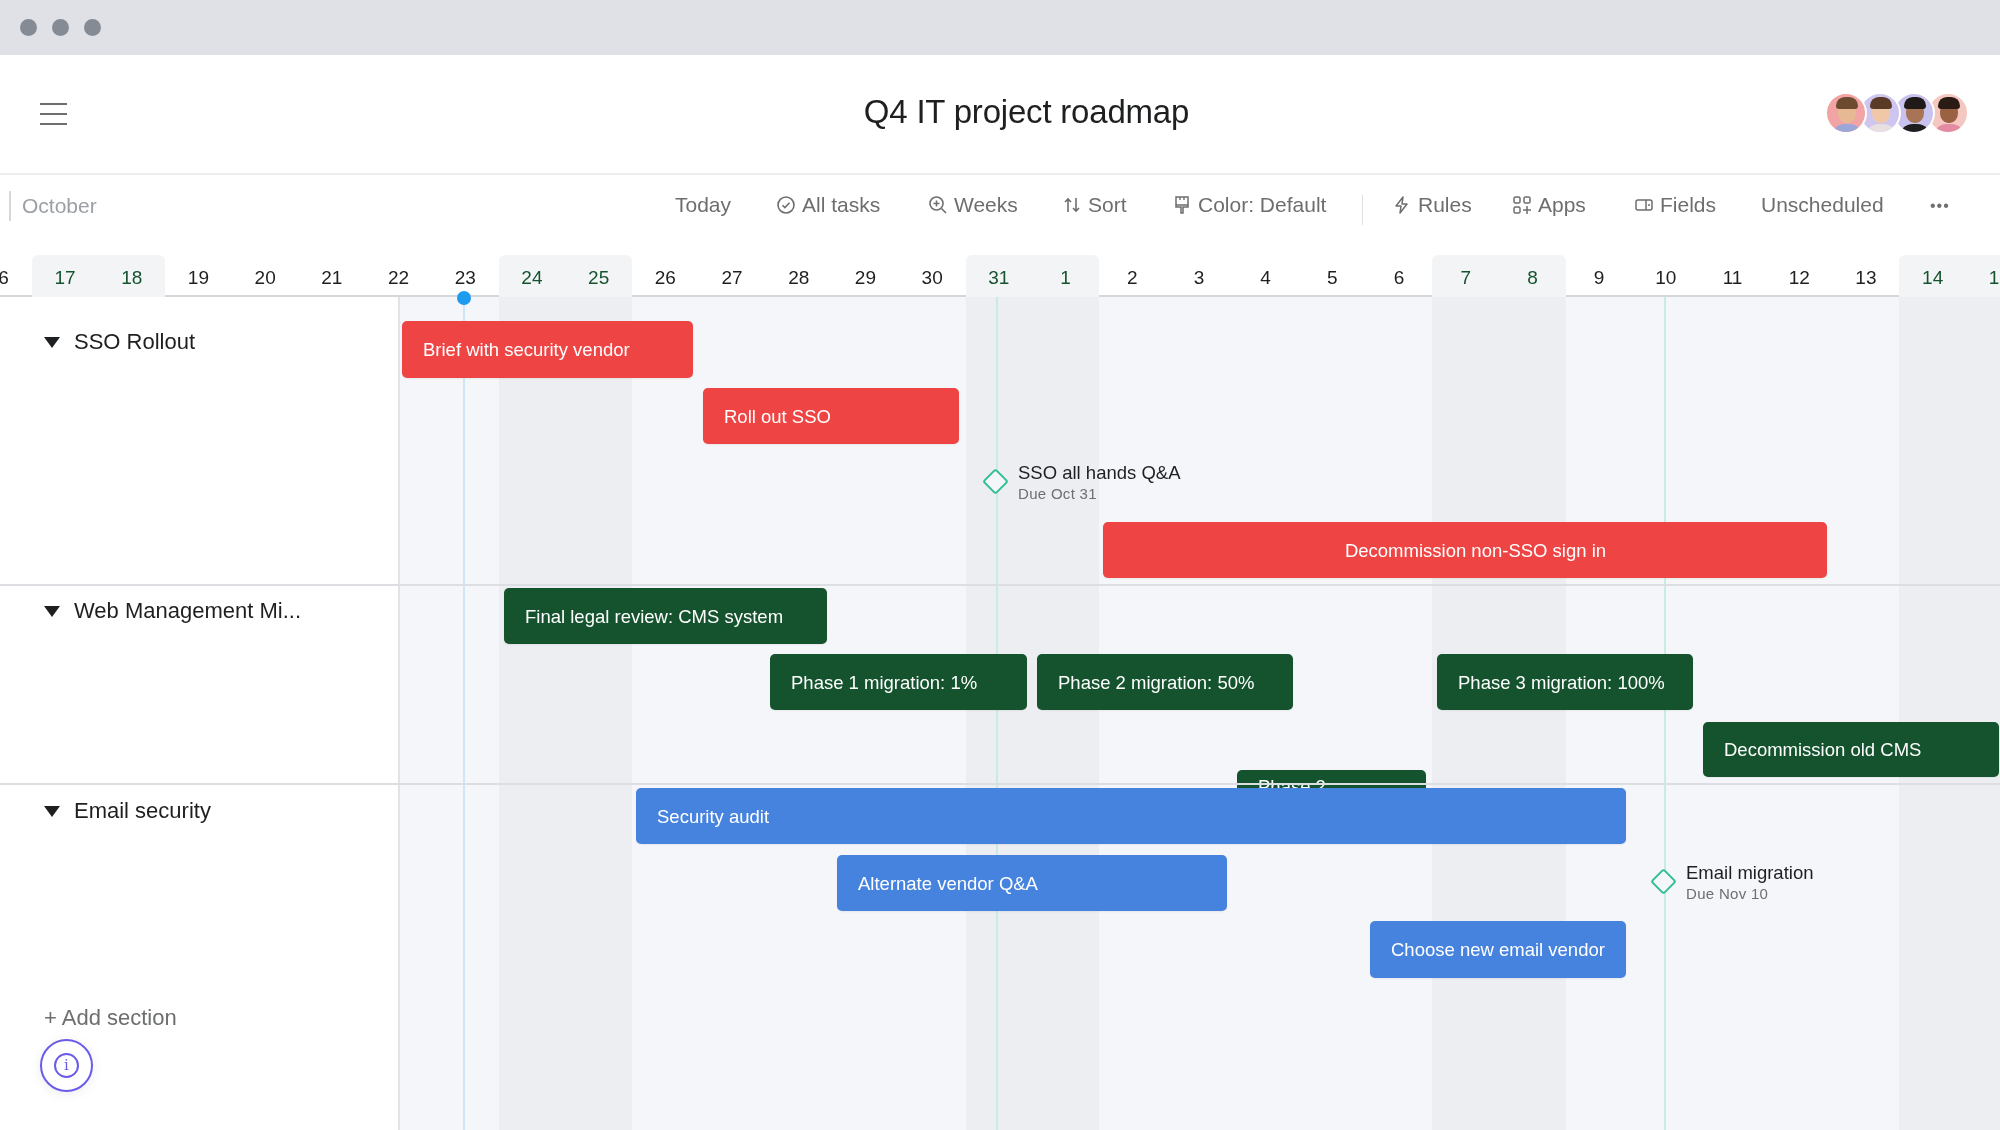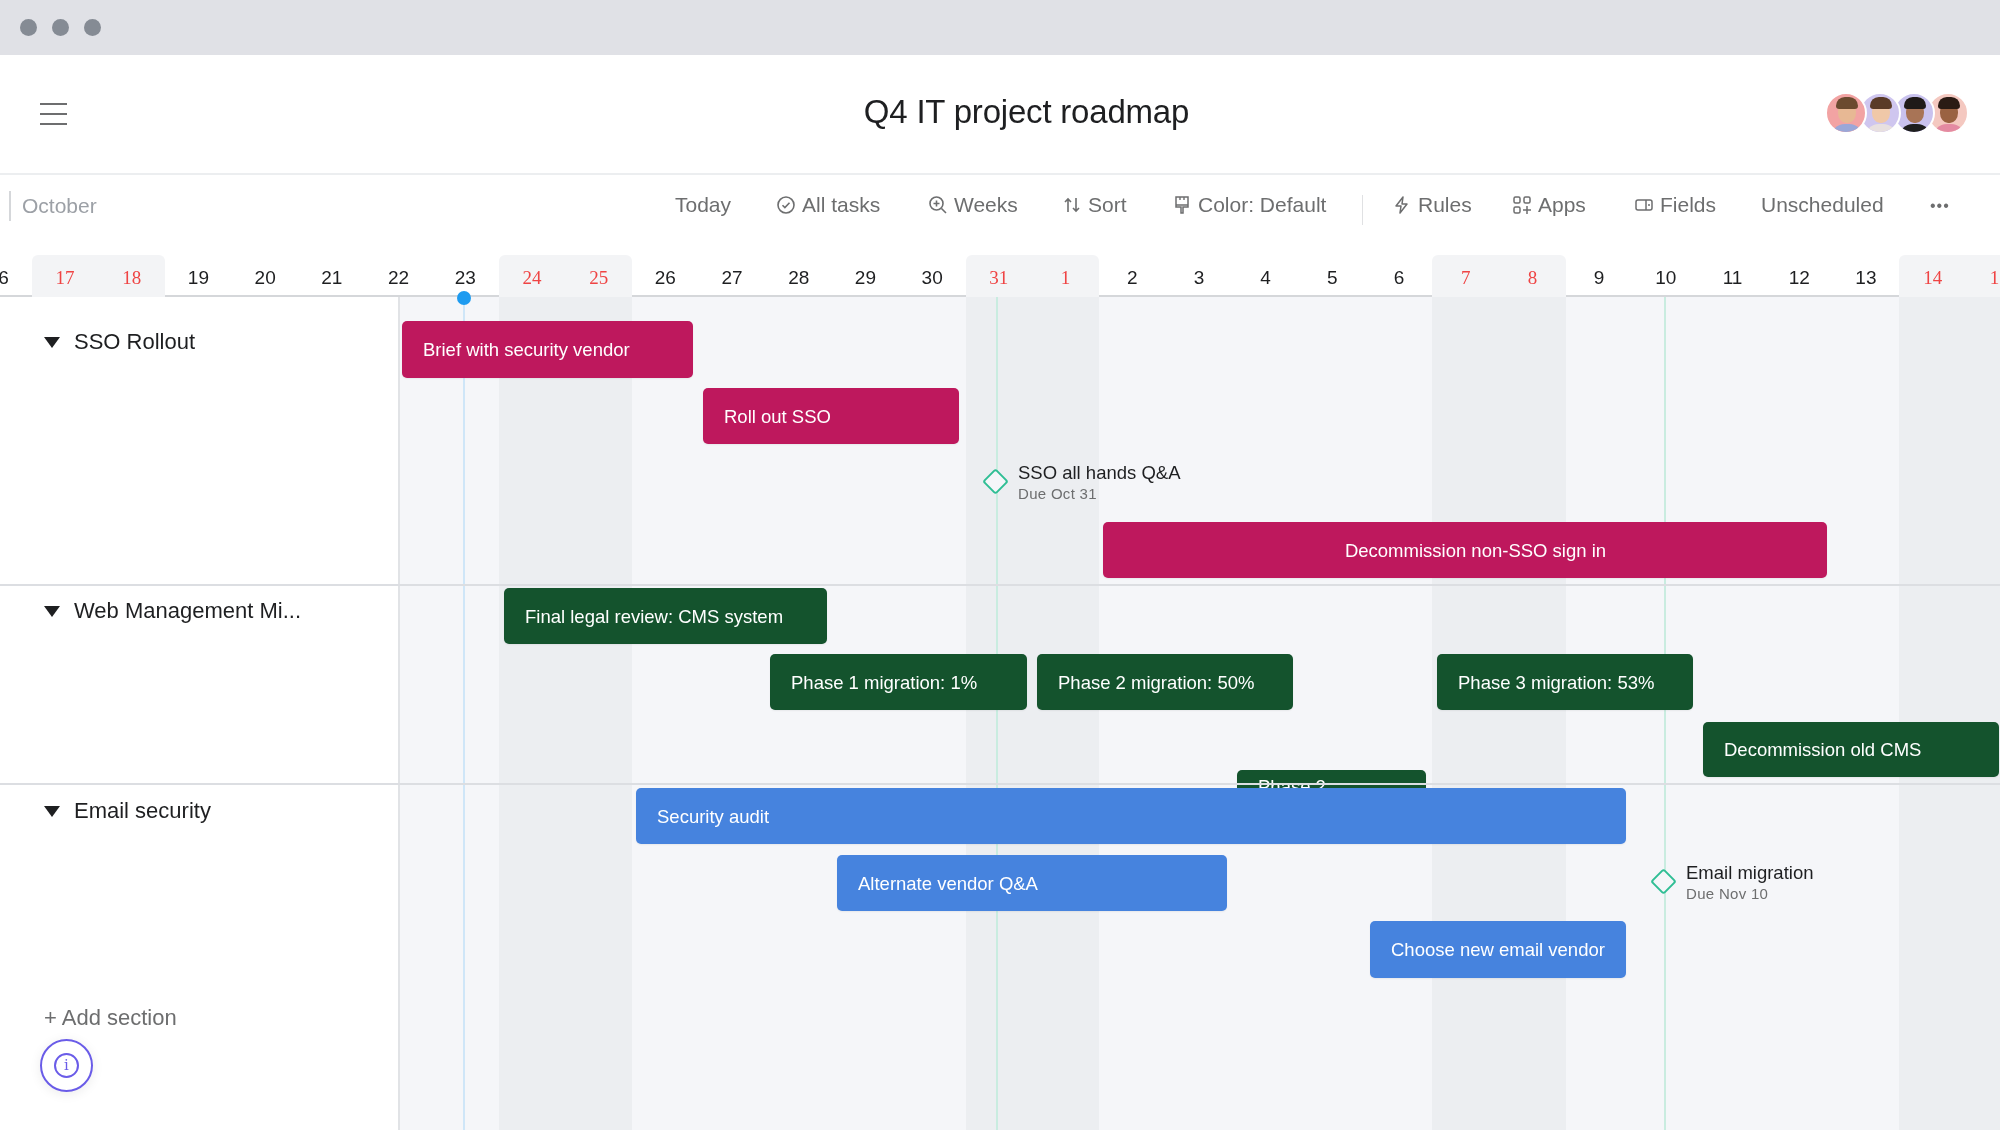--- a/index.html
+++ b/index.html
@@ -16,36 +16,36 @@
   .avatar .face { position: absolute; left: 11px; top: 7px; width: 18px; height: 22px; border-radius: 50% 50% 45% 45%; }
   .avatar .hair { position: absolute; left: 9px; top: 3px; width: 22px; height: 12px; border-radius: 11px 11px 4px 4px; }
   .avatar .body { position: absolute; left: 4px; top: 30px; width: 32px; height: 16px; border-radius: 14px 14px 0 0; }
   .toolbar { position: absolute; left: 0; top: 177px; width: 2000px; height: 60px; }
   .month-label { position: absolute; left: 9px; top: 14px; height: 30px; border-left: 2px solid #d5d7da; padding-left: 11px; font-size: 21px; color: #9ca0a6; line-height: 30px; }
   .tb-item { position: absolute; top: 16px; font-size: 21px; color: #6d6e6f; display: flex; align-items: center; gap: 6px; cursor: pointer; white-space: nowrap; }
   .tb-item svg { width: 20px; height: 20px; }
   .tb-sep { position: absolute; left: 1362px; top: 18px; width: 1px; height: 30px; background: #e0e1e3; }
   .dates { position: absolute; left: 0; top: 255px; width: 2000px; height: 42px; border-bottom: 2px solid #d5d7da; }
   .day { position: absolute; top: 0; width: 66.7px; height: 42px; text-align: center; line-height: 46px; font-size: 19px; color: #1e1f21; }
-  .day.weekend { color: #ef4444; font-family: Liberation Serif, serif; }
+  .day.weekend { color: #14532d; }
   .wk-bg-head { position: absolute; top: 0; height: 42px; background: #f3f4f6; border-radius: 6px 6px 0 0; }
   .grid { position: absolute; left: 0; top: 297px; width: 2000px; height: 833px; }
   .left-pane { position: absolute; left: 0; top: 0; width: 400px; height: 833px; background: #fff; border-right: 2px solid #e1e3e6; z-index: 3; }
   .timeline { position: absolute; left: 400px; top: 0; width: 1600px; height: 833px; background: #f5f6f9; overflow: hidden; }
   .wk-col { position: absolute; top: 0; height: 833px; background: #eceef1; }
   .section-line { position: absolute; left: 0; width: 2000px; height: 2px; background: #dcdee2; z-index: 4; }
   .section-title { position: absolute; left: 44px; font-size: 22px; font-weight: 500; display: flex; align-items: center; gap: 14px; cursor: pointer; }
   .caret { width: 0; height: 0; border-left: 8px solid transparent; border-right: 8px solid transparent; border-top: 11px solid #1e1f21; }
   .add-section { position: absolute; left: 44px; top: 708px; font-size: 22px; color: #6d6e6f; cursor: pointer; }
   .info-btn { position: absolute; left: 40px; top: 742px; width: 53px; height: 53px; border-radius: 50%; border: 2px solid #6a5ce8; background: #fff; box-shadow: 0 2px 12px rgba(0,0,0,0.08); display: flex; align-items: center; justify-content: center; cursor: pointer; }
   .info-inner { width: 25px; height: 25px; border-radius: 50%; border: 2px solid #6a5ce8; color: #6a5ce8; font-size: 15px; font-family: "DejaVu Serif", serif; text-align: center; line-height: 21px; }
   .vline { position: absolute; top: 0; width: 2px; height: 833px; z-index: 1; }
   .today-dot { position: absolute; left: 457px; top: 291px; width: 14px; height: 14px; border-radius: 50%; background: #1d9bf0; z-index: 5; }
   .bar { position: absolute; border-radius: 5px; color: #fff; font-size: 18.5px; padding-left: 21px; display: flex; align-items: center; cursor: pointer; z-index: 2; line-height: 23px; box-shadow: 0 1px 2px rgba(0,0,0,0.06); }
-  .bar.orange { background: #be185d; }
+  .bar.orange { background: #ef4444; }
   .bar.green { background: #14532d; }
   .bar.blue { background: #4683de; }
   .milestone { position: absolute; z-index: 2; cursor: pointer; }
   .diamond { position: absolute; width: 19px; height: 19px; border: 2px solid #2fbe94; background: #f5f6f9; transform: rotate(45deg); border-radius: 3px; }
   .ms-name { position: absolute; font-size: 18.5px; font-weight: 500; color: #1e1f21; white-space: nowrap; }
   .ms-due { position: absolute; font-size: 15px; color: #6d6e6f; white-space: nowrap; letter-spacing: 0.3px; }
 </style>
 </head>
 <body>
 
@@ -210,21 +210,21 @@
       <div class="bar green" style="left: 104px; top: 291px; width: 323px; height: 56px;">
         <span>Final legal review: CMS system</span>
       </div>
       <div class="bar green" style="left: 370px; top: 357px; width: 257px; height: 56px;">
         <span>Phase 1 migration: 1%</span>
       </div>
       <div class="bar green" style="left: 637px; top: 357px; width: 256px; height: 56px;">
         <span>Phase 2 migration: 50%</span>
       </div>
       <div class="bar green" style="left: 1037px; top: 357px; width: 256px; height: 56px;">
-        <span>Phase 3 migration: 53%</span>
+        <span>Phase 3 migration: 100%</span>
       </div>
       <div class="bar green" style="left: 837px; top: 425px; width: 189px; height: 55px; margin-top: 48px;">
         <span style="max-width: 150px;">Phase 2 evaluation</span>
       </div>
       <div class="bar green" style="left: 1303px; top: 425px; width: 296px; height: 55px;">
         <span>Decommission old CMS</span>
       </div>
       <div class="bar blue" style="left: 236px; top: 491px; width: 990px; height: 56px;">
         <span>Security audit</span>
       </div>

